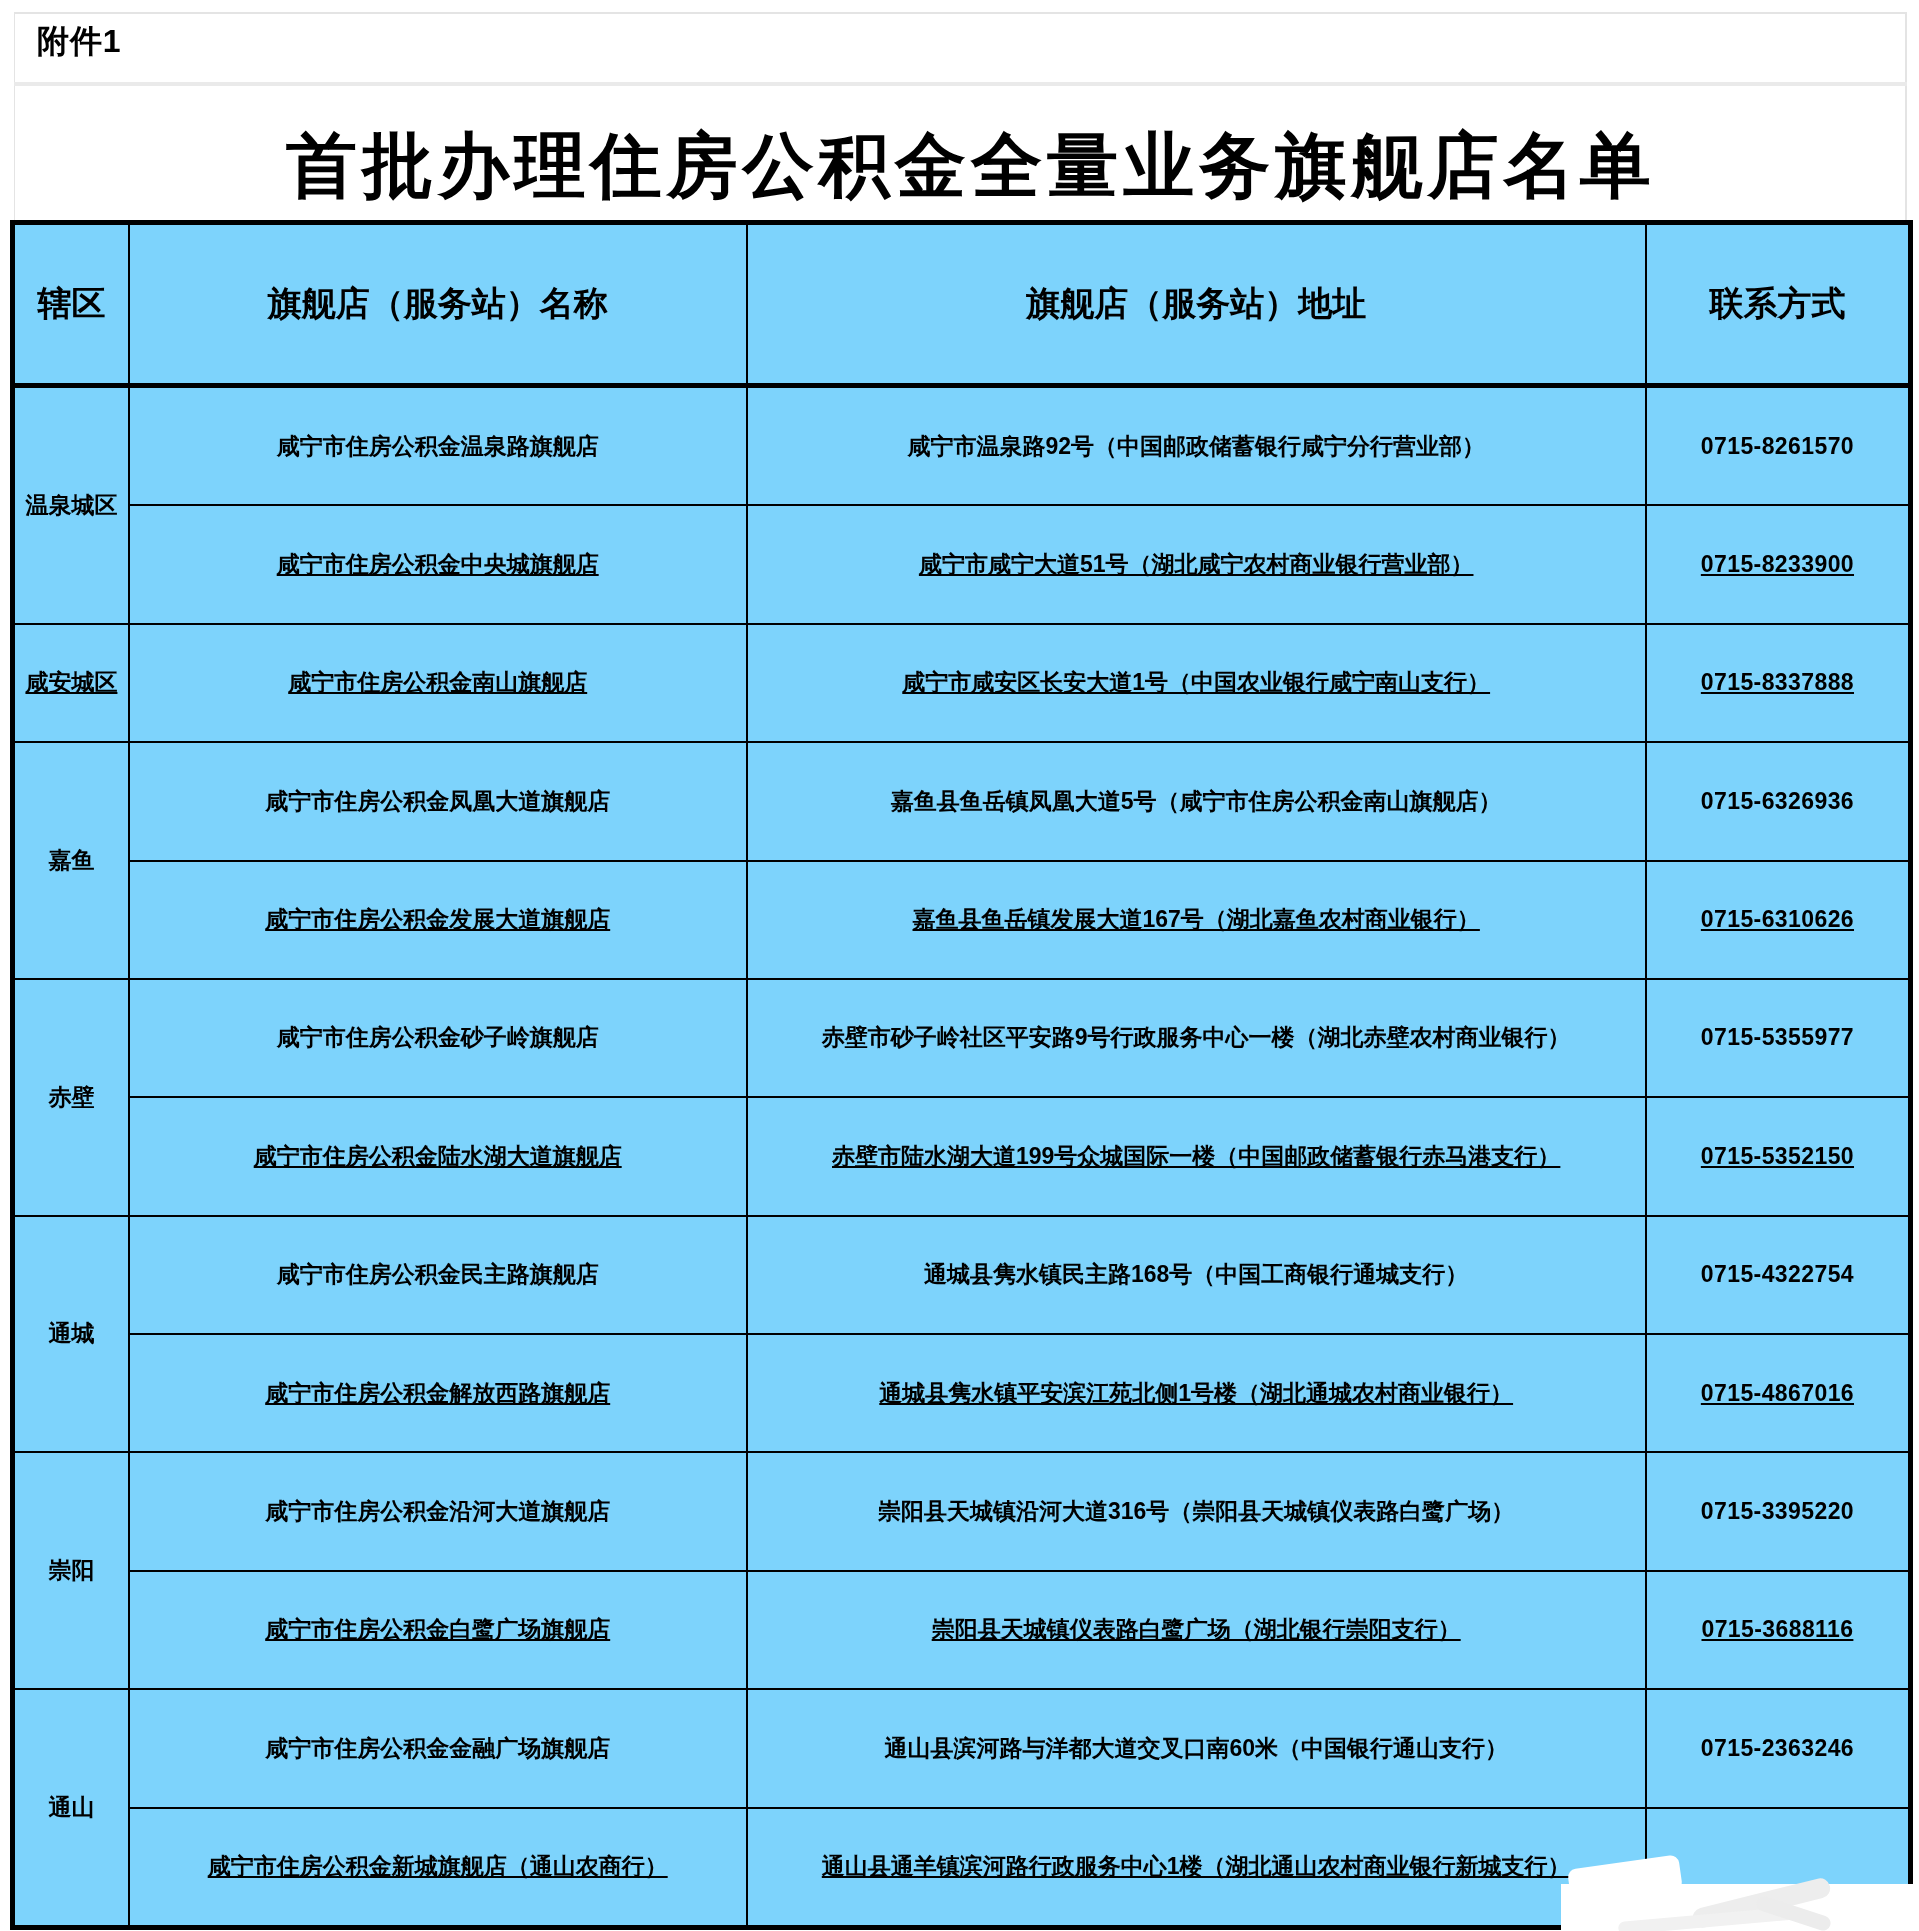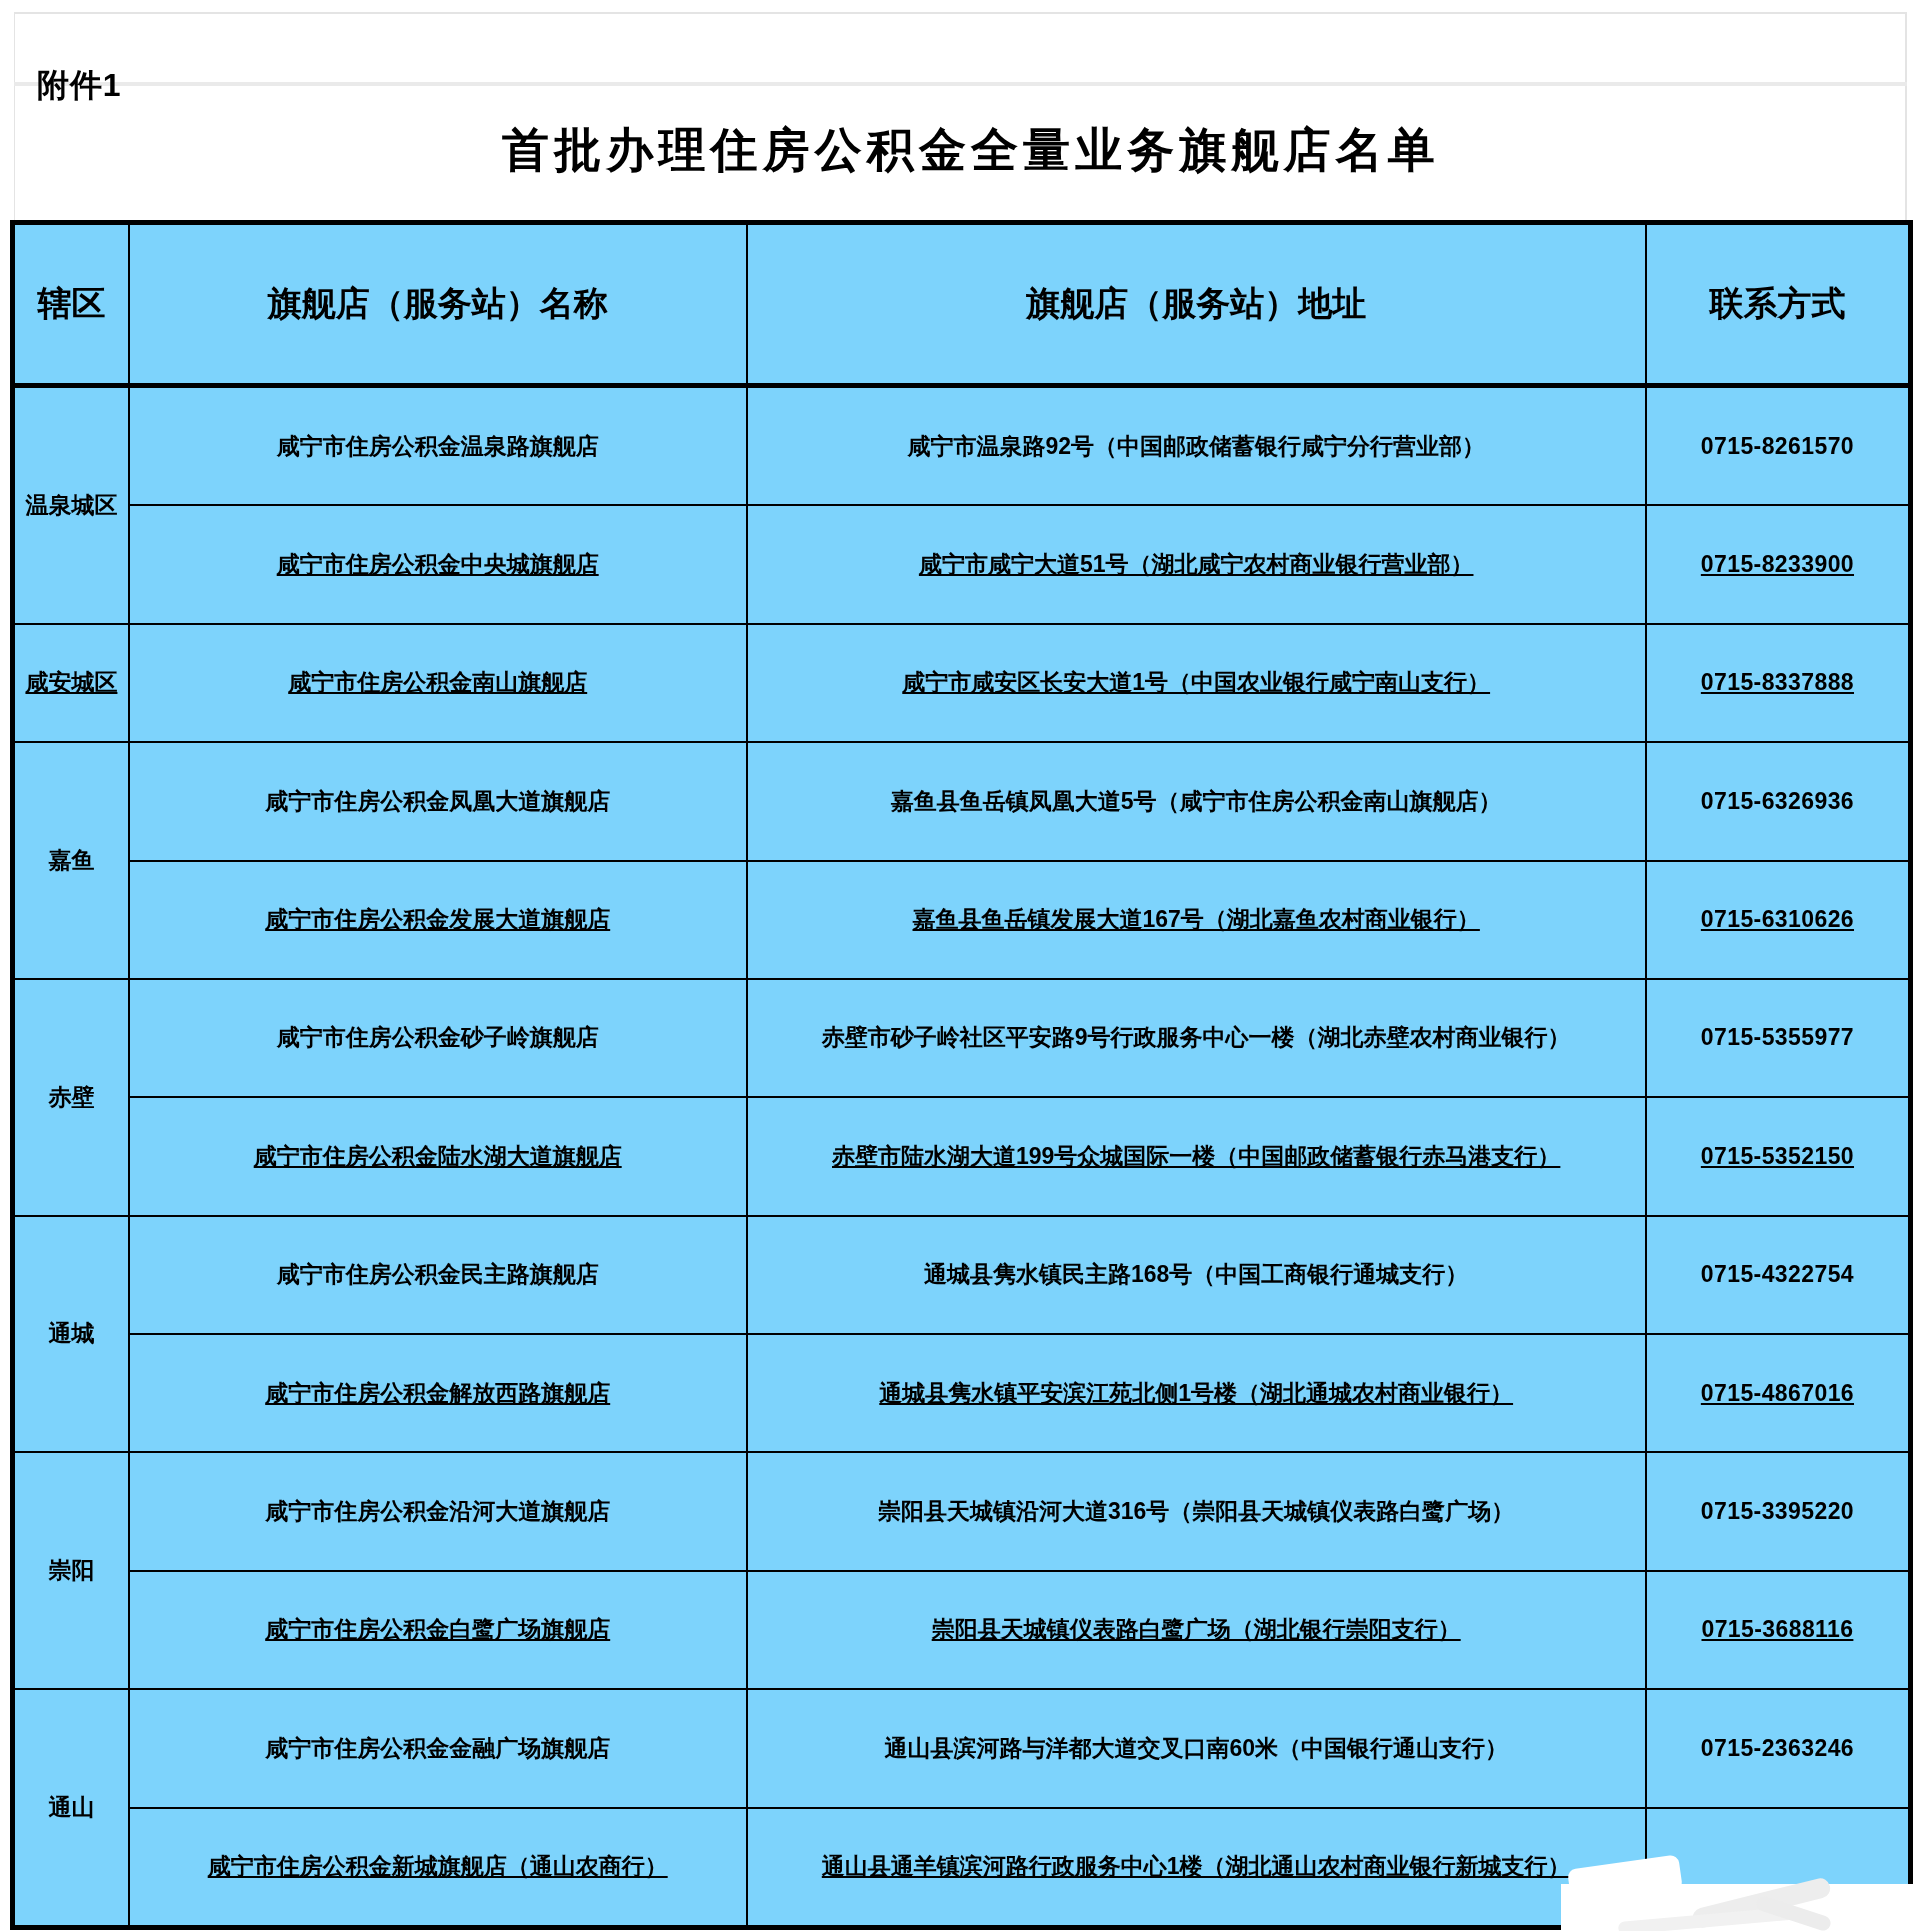--- a/index.html
+++ b/index.html
@@ -9,25 +9,25 @@
   }
   
   .edge{position:absolute;background:#e4e4e4;}
   #page-edge-top{left:13.6px;top:12px;width:1893px;height:1.7px;}
   #page-edge-left{left:13.6px;top:12px;width:1.7px;height:208px;}
   #page-edge-right{left:1905px;top:12px;width:1.7px;height:208px;}
   #separator-band{left:13.6px;top:82px;width:1893px;height:4.3px;background:#eaeaea;}
 
   #attachment-label{
     position:absolute;left:37px;top:20.4px;
-    font-size:32px;font-weight:700;letter-spacing:0.9px;margin-top:44px;
+    font-size:32px;font-weight:700;letter-spacing:0.9px;
   }
   #doc-title{
     position:absolute;top:119px;left:971px;transform:translateX(-50%);
-    font-size:47px;font-weight:700;letter-spacing:5.1px;white-space:nowrap;text-align:center;
+    font-size:71px;font-weight:700;letter-spacing:5.1px;white-space:nowrap;text-align:center;
   }
 
   
   #stores-table{
     position:absolute;left:10.2px;top:220px;width:1898px;
     border-collapse:collapse;table-layout:fixed;background:#7dd3fc;
     border:5.1px solid #000;
   }
   #stores-table th,#stores-table td{
     border:2.6px solid #000;text-align:center;vertical-align:middle;

